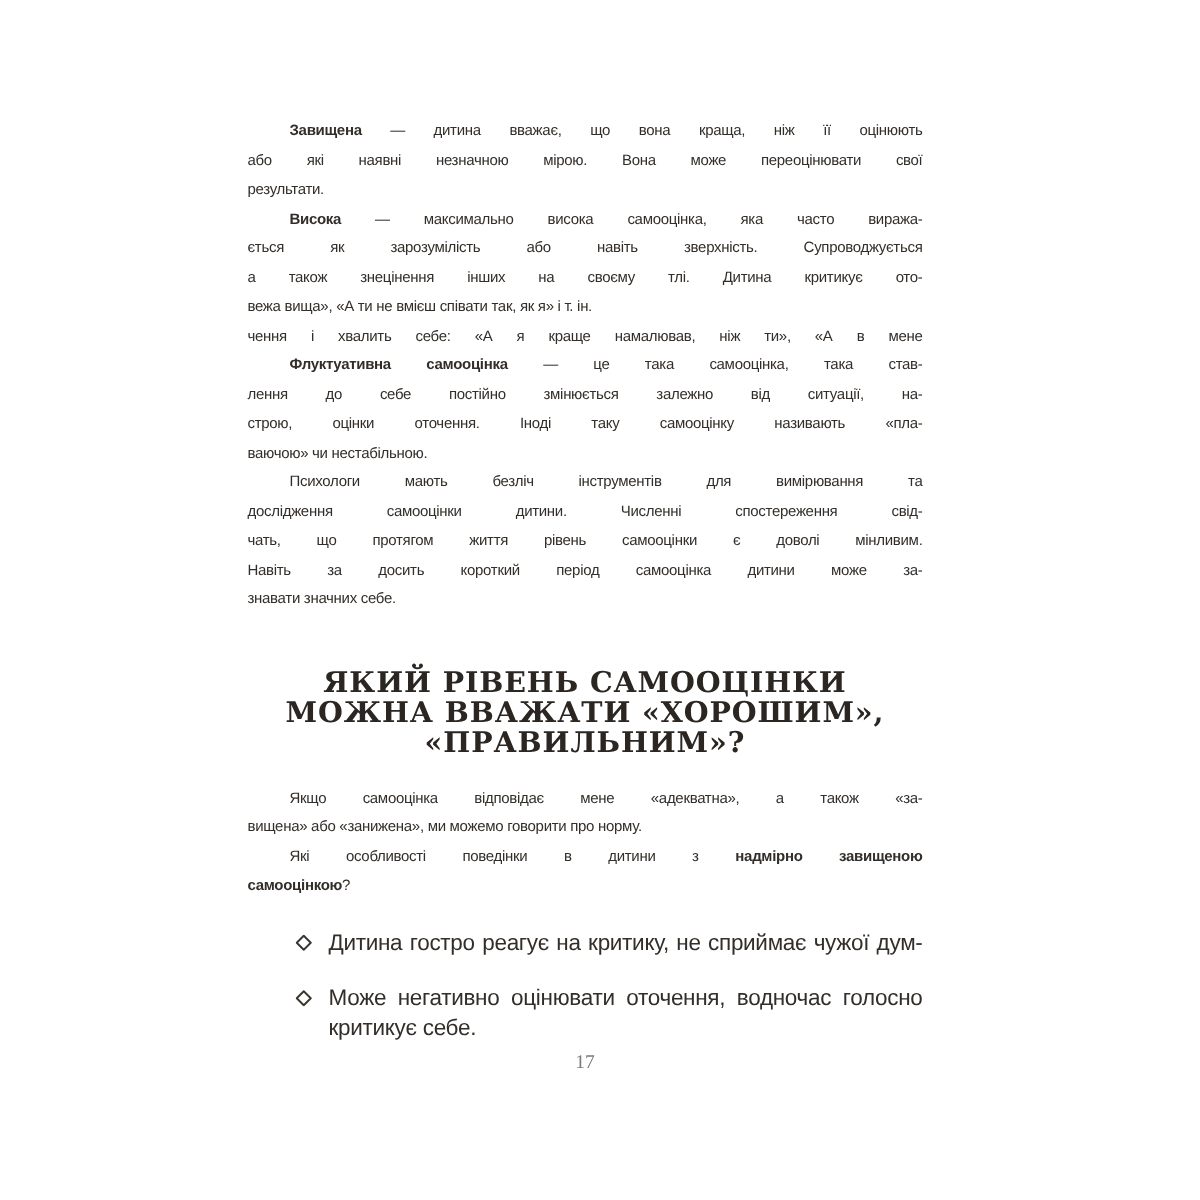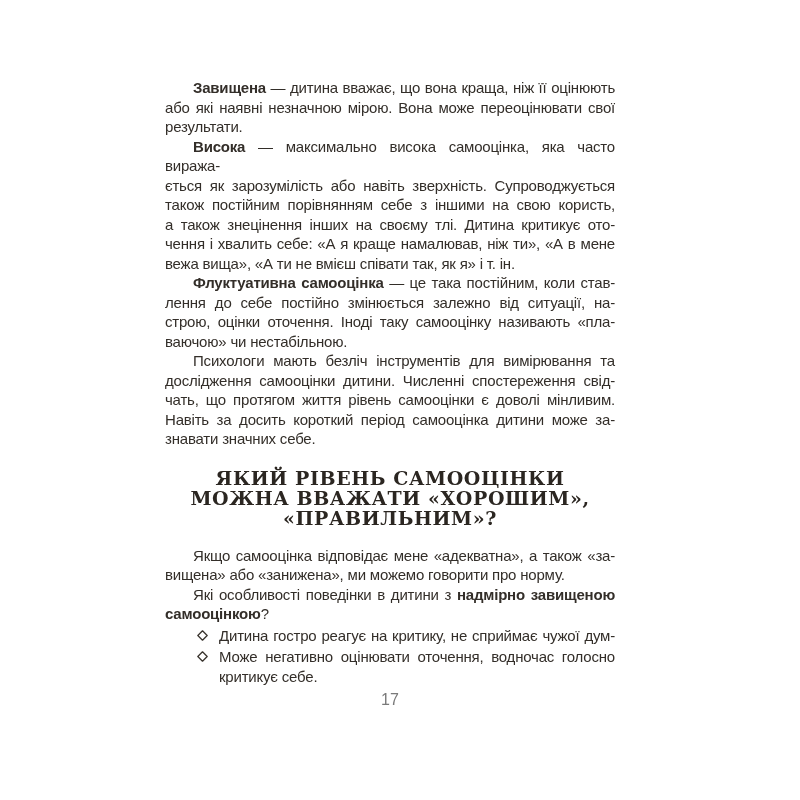--- a/index.html
+++ b/index.html
@@ -10,90 +10,89 @@
     font-family: "Liberation Sans", sans-serif;
     overflow: hidden;
   }
   .page {
     width: 450px;
     margin-left: 165px;
     padding-top: 78px;
     color: var(--text-color, #332e29);
   }
   .para {
-    font-size: 15px;
+    font-size: 10px;
     line-height: 19.5px;
     letter-spacing: -0.2px;
     margin: 0;
   }
   .line {
     text-align: justify;
     text-align-last: justify;
   }
   .line.last {
     text-align: center;
     text-align-last: left;
   }
   .line.indent { text-indent: 28px; }
   .b { font-weight: 700; }
   .heading {
-    margin: 19px 0 18px 0;
+    margin: 35px 0 18px 0;
     text-align: center;
     font-family: "DejaVu Serif", serif;
     font-weight: 700;
     font-size: 19px;
     line-height: 20px;
     letter-spacing: 0.6px;
     color: var(--heading-color, #2b2621);
   }
   .bullets { margin-top: 0; }
   .bullet {
     display: flex;
-    margin-top: 2px;
+    margin-top: 18px;
     font-size: 15px;
     line-height: 19.5px;
     letter-spacing: -0.2px;
   }
   .bicon {
     flex: 0 0 auto;
     width: 11px;
     height: 11px;
     margin: 4px 11px 0 32px;
     color: var(--bullet-color, #3a352f);
   }
   .bicon svg { display: block; }
   .btext { flex: 1 1 auto; }
   .page-number {
     margin-top: 5px;
     text-align: center;
-    font-family: Liberation Sans, sans-serif;
-    font-size: 16px;
+    font-family: Liberation Serif, serif;
+    font-size: 13px;
     color: var(--pagenum-color, #7a7a7a);
   }
 </style>
 </head>
 <body style="--text-color: #332e29; --heading-color: #2b2621; --bullet-color: #3a352f; --pagenum-color: #7a7a7a; background: rgb(255, 255, 255);">
 
 <div class="page">
   <div>
       <div class="para">
         <div class="line indent"><span class="b">Завищена</span><span> — дитина вважає, що вона краща, ніж її оцінюють</span></div>
         <div class="line"><span>або які наявні незначною мірою. Вона може переоцінювати свої</span></div>
         <div class="line last"><span>результати.</span></div>
       </div>
       <div class="para">
         <div class="line indent"><span class="b">Висока</span><span> — максимально висока самооцінка, яка часто виража-</span></div>
         <div class="line"><span>ється як зарозумілість або навіть зверхність. Супроводжується</span></div>
-        <div class="line"><span>також постійним порівнянням себе з іншими на свою користь,</span></div>
         <div class="line"><span>а також знецінення інших на своєму тлі. Дитина критикує ото-</span></div>
+        <div class="line last"><span>вежа вища», «А ти не вмієш співати так, як я» і т. ін.</span></div>
         <div class="line"><span>чення і хвалить себе: «А я краще намалював, ніж ти», «А в мене</span></div>
-        <div class="line last"><span>вежа вища», «А ти не вмієш співати так, як я» і т. ін.</span></div>
       </div>
       <div class="para">
-        <div class="line indent"><span class="b">Флуктуативна самооцінка</span><span> — це така постійним, коли став-</span></div>
+        <div class="line indent"><span class="b">Флуктуативна самооцінка</span><span> — це така самооцінка, така став-</span></div>
         <div class="line"><span>лення до себе постійно змінюється залежно від ситуації, на-</span></div>
         <div class="line"><span>строю, оцінки оточення. Іноді таку самооцінку називають «пла-</span></div>
         <div class="line last"><span>ваючою» чи нестабільною.</span></div>
       </div>
       <div class="para">
         <div class="line indent"><span>Психологи мають безліч інструментів для вимірювання та</span></div>
         <div class="line"><span>дослідження самооцінки дитини. Численні спостереження свід-</span></div>
         <div class="line"><span>чать, що протягом життя рівень самооцінки є доволі мінливим.</span></div>
         <div class="line"><span>Навіть за досить короткий період самооцінка дитини може за-</span></div>
         <div class="line last"><span>знавати значних себе.</span></div>

